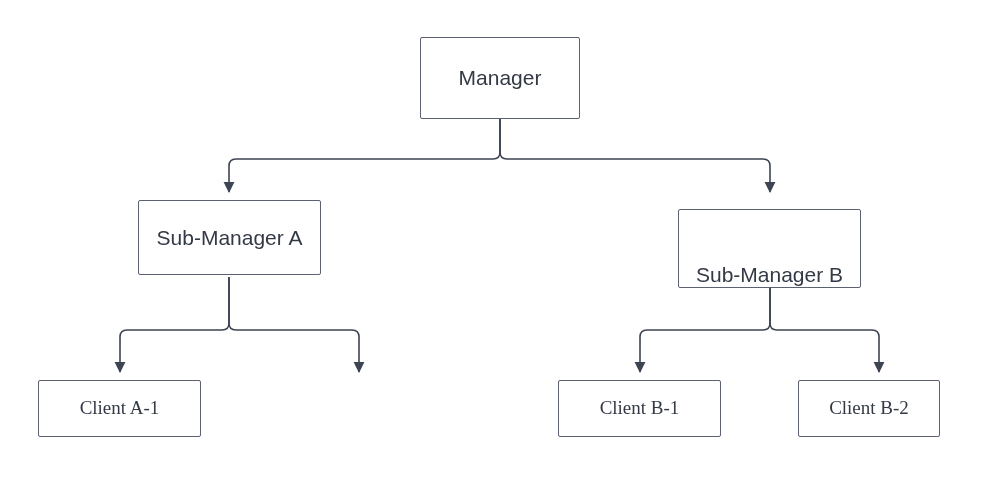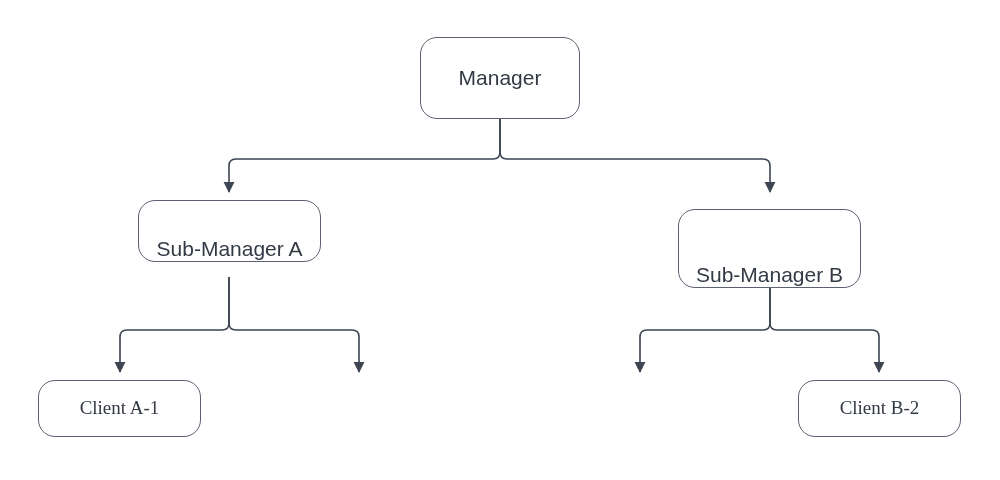--- a/index.html
+++ b/index.html
@@ -22,21 +22,21 @@
     left: 0;
     top: 0;
     width: 1000px;
     height: 480px;
   }
   .node {
     position: absolute;
     box-sizing: border-box;
     background: #ffffff;
     border: 1.4px solid #5b6170;
-    border-radius: 17px;
+    border-radius: 2px;
     display: flex;
     align-items: center;
     justify-content: center;
     color: #333a45;
     text-align: center;
     line-height: 1.2;
     user-select: none;
   }
   .node-label {
     display: block;
@@ -71,31 +71,34 @@
       <path marker-end="url(#arrow)" d="M 770 277 L 770 323 Q 770 330 763 330 L 647 330 Q 640 330 640 337 L 640 372"></path>
 
       <path marker-end="url(#arrow)" d="M 770 277 L 770 323 Q 770 330 777 330 L 872 330 Q 879 330 879 337 L 879 372"></path>
     </g>
   </svg>
 
   <div class="node level-root" style="left:420px; top:37px; width:160px; height:82px;">
     <span class="node-label">Manager</span>
   </div>
 
-  <div class="node level-mid" style="left:138px; top:200px; width:183px; height:62px;align-items:flex-end;">
+  <div class="node level-mid" style="left:138px; top:200px; width:183px; height:75px;">
     <span class="node-label">Sub-Manager A</span>
   </div>
 
   <div class="node level-mid" style="left:678px; top:209px; width:183px; height:79px;align-items:flex-end;">
     <span class="node-label">Sub-Manager B</span>
   </div>
 
   <div class="node level-leaf" style="left:38px; top:380px; width:163px; height:57px;">
     <span class="node-label">Client A-1</span>
   </div>
 
 
+  <div class="node level-leaf" style="left:558px; top:380px; width:163px; height:57px;">
+    <span class="node-label">Client B-1</span>
+  </div>
 
-  <div class="node level-leaf" style="left:798px; top:380px; width:163px; height:57px;">
+  <div class="node level-leaf" style="left:798px; top:380px; width:142px; height:57px;">
     <span class="node-label">Client B-2</span>
   </div>
 
 </div>
 
 </body></html>

